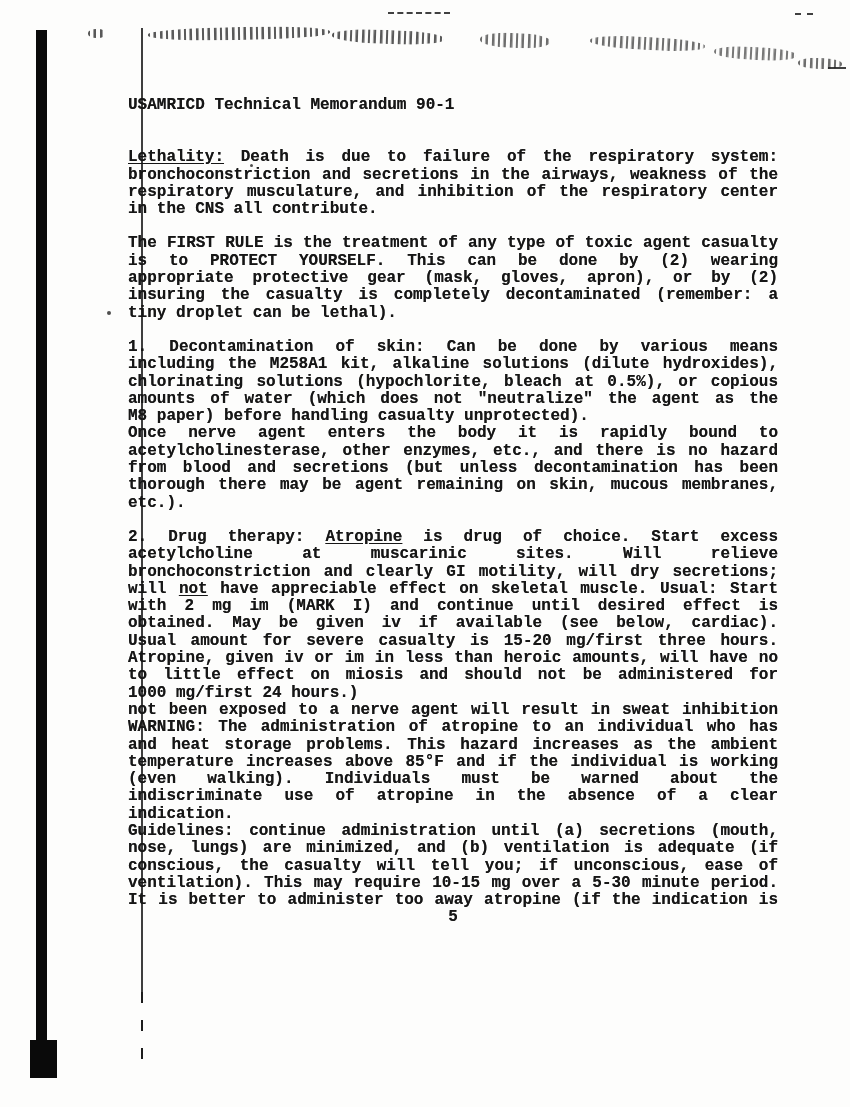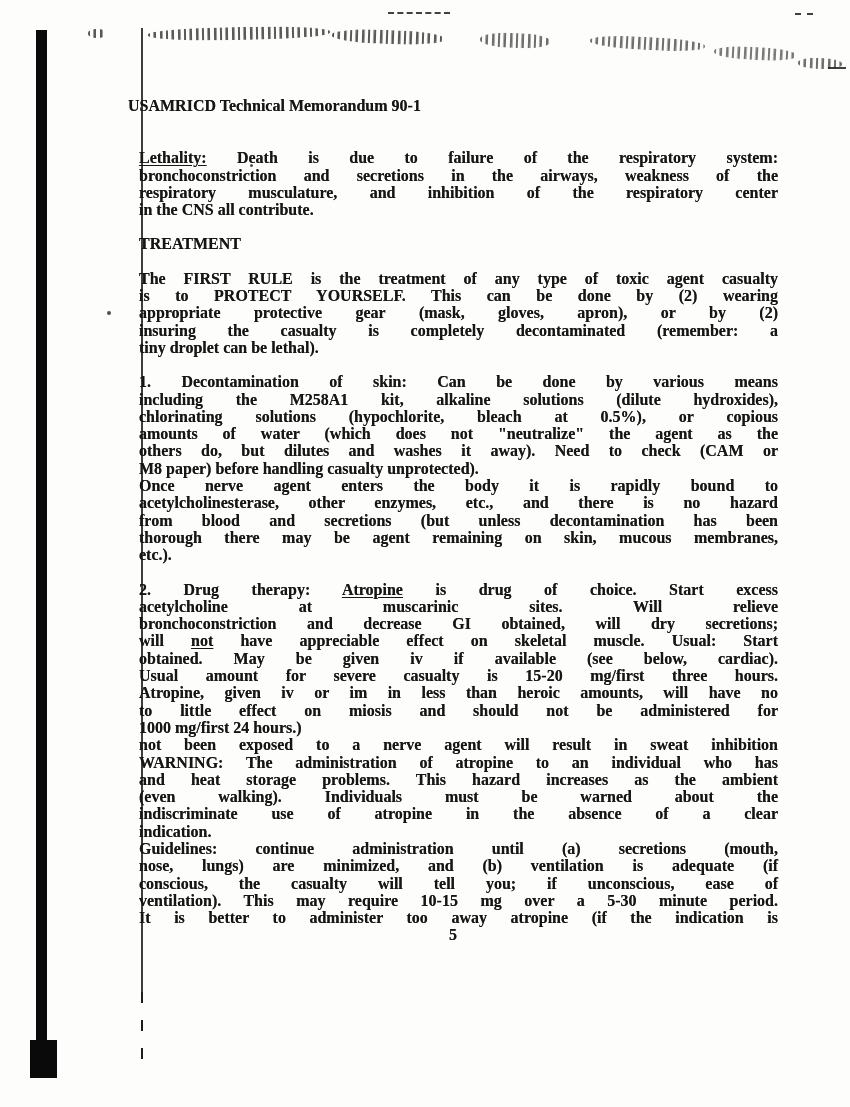--- a/index.html
+++ b/index.html
@@ -2,36 +2,36 @@
 <html><head>
 <meta charset="utf-8">
 <style>
   html, body { margin: 0; padding: 0; background: #ffffff; }
   .page {
     position: relative;
     width: 850px;
     height: 1107px;
     background: #fdfdfc;
     overflow: hidden;
-    font-family: Liberation Serif, serif;
+    font-family: Liberation Mono, monospace;
     color: #161616;
   }
 
   
   .doc {
     position: absolute;
     left: 128px;
     top: 97px;
     width: 650px;
     font-size: 16px;
     font-weight: bold;
     line-height: 17.3px;
     text-shadow: 0 0 0.5px rgba(10,10,10,0.65);
   }
-  .block { margin-bottom: 17px; margin-left: 11px; }
+  .block { margin-bottom: 17px; }
   .blocks .block:last-child { margin-bottom: 0; }
   .line { text-align: justify; text-align-last: justify; }
   .line.noj, .noj { text-align: left; text-align-last: left; }
   .u { text-decoration: underline; text-underline-offset: 2px; }
   .header-line { margin-bottom: 35px; }
   .pagenum { text-align: center; text-align-last: center; }
 
   
   .blackbar {
     position: absolute; left: 36px; top: 30px; width: 11px; height: 1046px;
@@ -107,55 +107,53 @@
     <div class="header-line noj">USAMRICD Technical Memorandum 90-1</div>
 
     <div class="blocks">
         <div class="block">
           <div class="line"><span class="u">Lethality:</span><span>  Death is due to failure of the respiratory system:</span></div>
           <div class="line"><span>bronchoconstriction and secretions in the airways, weakness of the</span></div>
           <div class="line"><span>respiratory musculature, and inhibition of the respiratory center</span></div>
           <div class="line noj"><span>in the CNS all contribute.</span></div>
         </div>
         <div class="block">
-          <div class="line noj"><span>TREATMENT</span></div>
-        </div>
-        <div class="block">
           <div class="line"><span>The FIRST RULE is the treatment of any type of toxic agent casualty</span></div>
           <div class="line"><span>is to PROTECT YOURSELF.  This can be done by (2) wearing</span></div>
           <div class="line"><span>appropriate protective gear (mask, gloves, apron), or by (2)</span></div>
           <div class="line"><span>insuring the casualty is completely decontaminated (remember: a</span></div>
           <div class="line noj"><span>tiny droplet can be lethal).</span></div>
         </div>
         <div class="block">
           <div class="line"><span>1.  Decontamination of skin:  Can be done by various means</span></div>
           <div class="line"><span>including the M258A1 kit, alkaline solutions (dilute hydroxides),</span></div>
           <div class="line"><span>chlorinating solutions (hypochlorite, bleach at 0.5%), or copious</span></div>
           <div class="line"><span>amounts of water (which does not "neutralize" the agent as the</span></div>
-          <div class="line"><span>others do, but dilutes and washes it away).  Need to check (CAM or</span></div>
           <div class="line noj"><span>M8 paper) before handling casualty unprotected).</span></div>
           <div class="line"><span>Once nerve agent enters the body it is rapidly bound to</span></div>
           <div class="line"><span>acetylcholinesterase, other enzymes, etc., and there is no hazard</span></div>
           <div class="line"><span>from blood and secretions (but unless decontamination has been</span></div>
           <div class="line"><span>thorough there may be agent remaining on skin, mucous membranes,</span></div>
           <div class="line noj"><span>etc.).</span></div>
         </div>
         <div class="block">
           <div class="line"><span>2.  Drug therapy:  </span><span class="u">Atropine</span><span> is drug of choice.  Start excess</span></div>
           <div class="line"><span>acetylcholine at muscarinic sites.  Will relieve</span></div>
-          <div class="line"><span>bronchoconstriction and decrease GI obtained, will dry secretions;</span></div>
+          <div class="line"><span>bronchoconstriction and clearly GI motility, will dry secretions;</span></div>
           <div class="line"><span>will </span><span class="u">not</span><span> have appreciable effect on skeletal muscle.  Usual: Start</span></div>
+          <div class="line"><span>with 2 mg im (MARK I) and continue until desired effect is</span></div>
           <div class="line"><span>obtained.  May be given iv if available (see below, cardiac).</span></div>
           <div class="line"><span>Usual amount for severe casualty is 15-20 mg/first three hours.</span></div>
           <div class="line"><span>Atropine, given iv or im in less than heroic amounts, will have no</span></div>
           <div class="line"><span>to little effect on miosis and should not be administered for</span></div>
           <div class="line noj"><span>1000 mg/first 24 hours.)</span></div>
           <div class="line"><span>not been exposed to a nerve agent will result in sweat inhibition</span></div>
           <div class="line"><span>WARNING:  The administration of atropine to an individual who has</span></div>
           <div class="line"><span>and heat storage problems.  This hazard increases as the ambient</span></div>
+          <div class="line"><span>temperature increases above 85°F and if the individual is working</span></div>
           <div class="line"><span>(even walking).  Individuals must be warned about the</span></div>
           <div class="line"><span>indiscriminate use of atropine in the absence of a clear</span></div>
           <div class="line noj"><span>indication.</span></div>
           <div class="line"><span>Guidelines:  continue administration until (a) secretions (mouth,</span></div>
           <div class="line"><span>nose, lungs) are minimized, and (b) ventilation is adequate (if</span></div>
           <div class="line"><span>conscious, the casualty will tell you; if unconscious, ease of</span></div>
           <div class="line"><span>ventilation).  This may require 10-15 mg over a 5-30 minute period.</span></div>
           <div class="line"><span>It is better to administer too away atropine (if the indication is</span></div>
         </div>
       </div>

